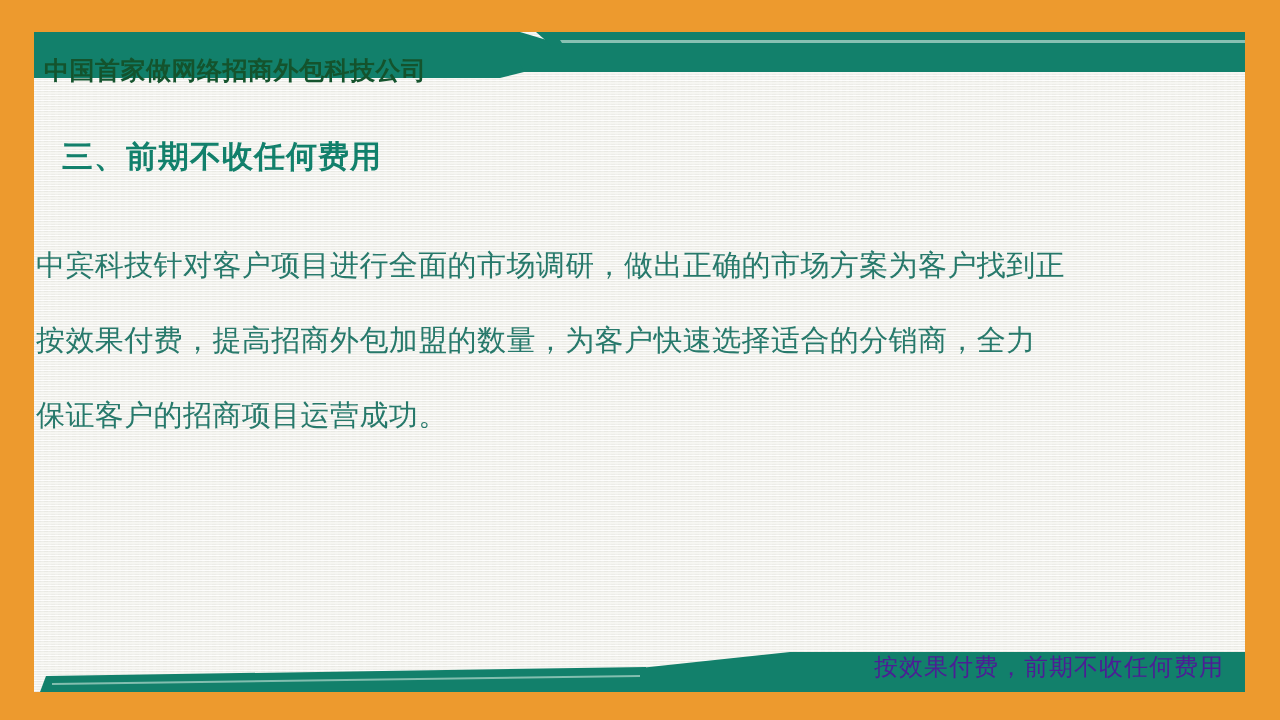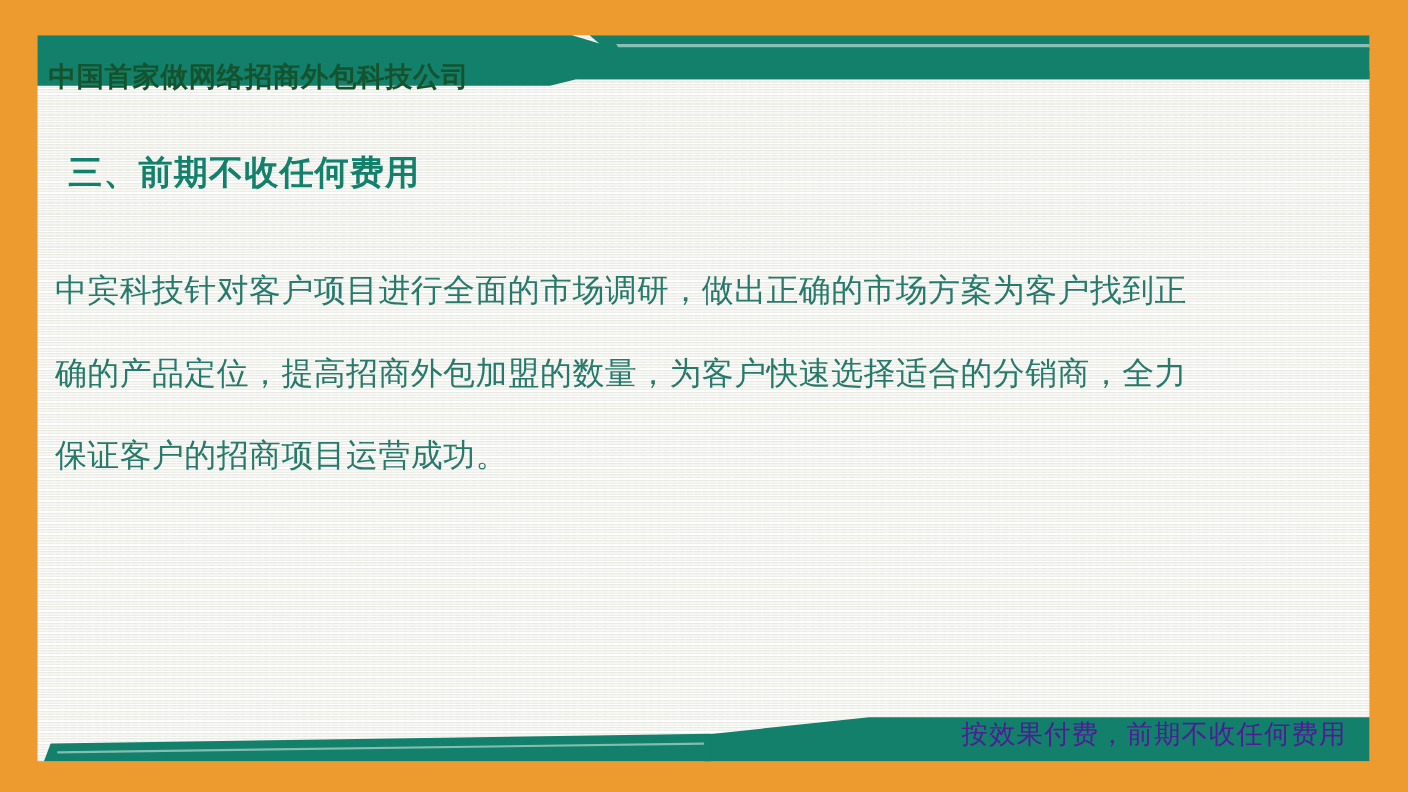--- a/index.html
+++ b/index.html
@@ -109,21 +109,21 @@
     color: #12806B;
     font-size: 31px;
     font-weight: bold;
     letter-spacing: 1px;
     white-space: nowrap;
     font-family: "Liberation Sans", "DejaVu Sans", sans-serif;
   }
 
   .body-copy {
     position: absolute;
-    left: 50px;
+    left: 36px;
     top: 228px;
     width: 1135px;
     color: #27796B;
     font-size: 29px;
     line-height: 75px;
     letter-spacing: 0.4px;
     font-family: "Liberation Serif", "DejaVu Serif", serif;
     text-align: justify;
     text-justify: inter-character;
   }
@@ -176,21 +176,21 @@
 
       <polygon points="520,64 1245,64 1245,72 524,72" fill="#12806B"></polygon>
     </svg>
     <div class="header-title">中国首家做网络招商外包科技公司</div>
   </div>
 
   <div class="section-title">三、前期不收任何费用</div>
 
   <div class="body-copy">
     <p>中宾科技针对客户项目进行全面的市场调研，做出正确的市场方案为客户找到正</p>
-    <p>确的产品定位，提高招商外包加盟的数量，为客户快速选择适合的分销商，全力</p>
+    <p>按效果付费，提高招商外包加盟的数量，为客户快速选择适合的分销商，全力</p>
     <p>保证客户的招商项目运营成功。</p>
   </div>
 
   <div class="footer">
     <svg width="1280" height="110" viewBox="0 0 1280 110" xmlns="http://www.w3.org/2000/svg">
 
       <polygon points="790,42 1245,42 1245,82 790,82" fill="#12806B"></polygon>
 
       <polygon points="640,58 790,42 790,82 640,82" fill="#12806B"></polygon>
 

